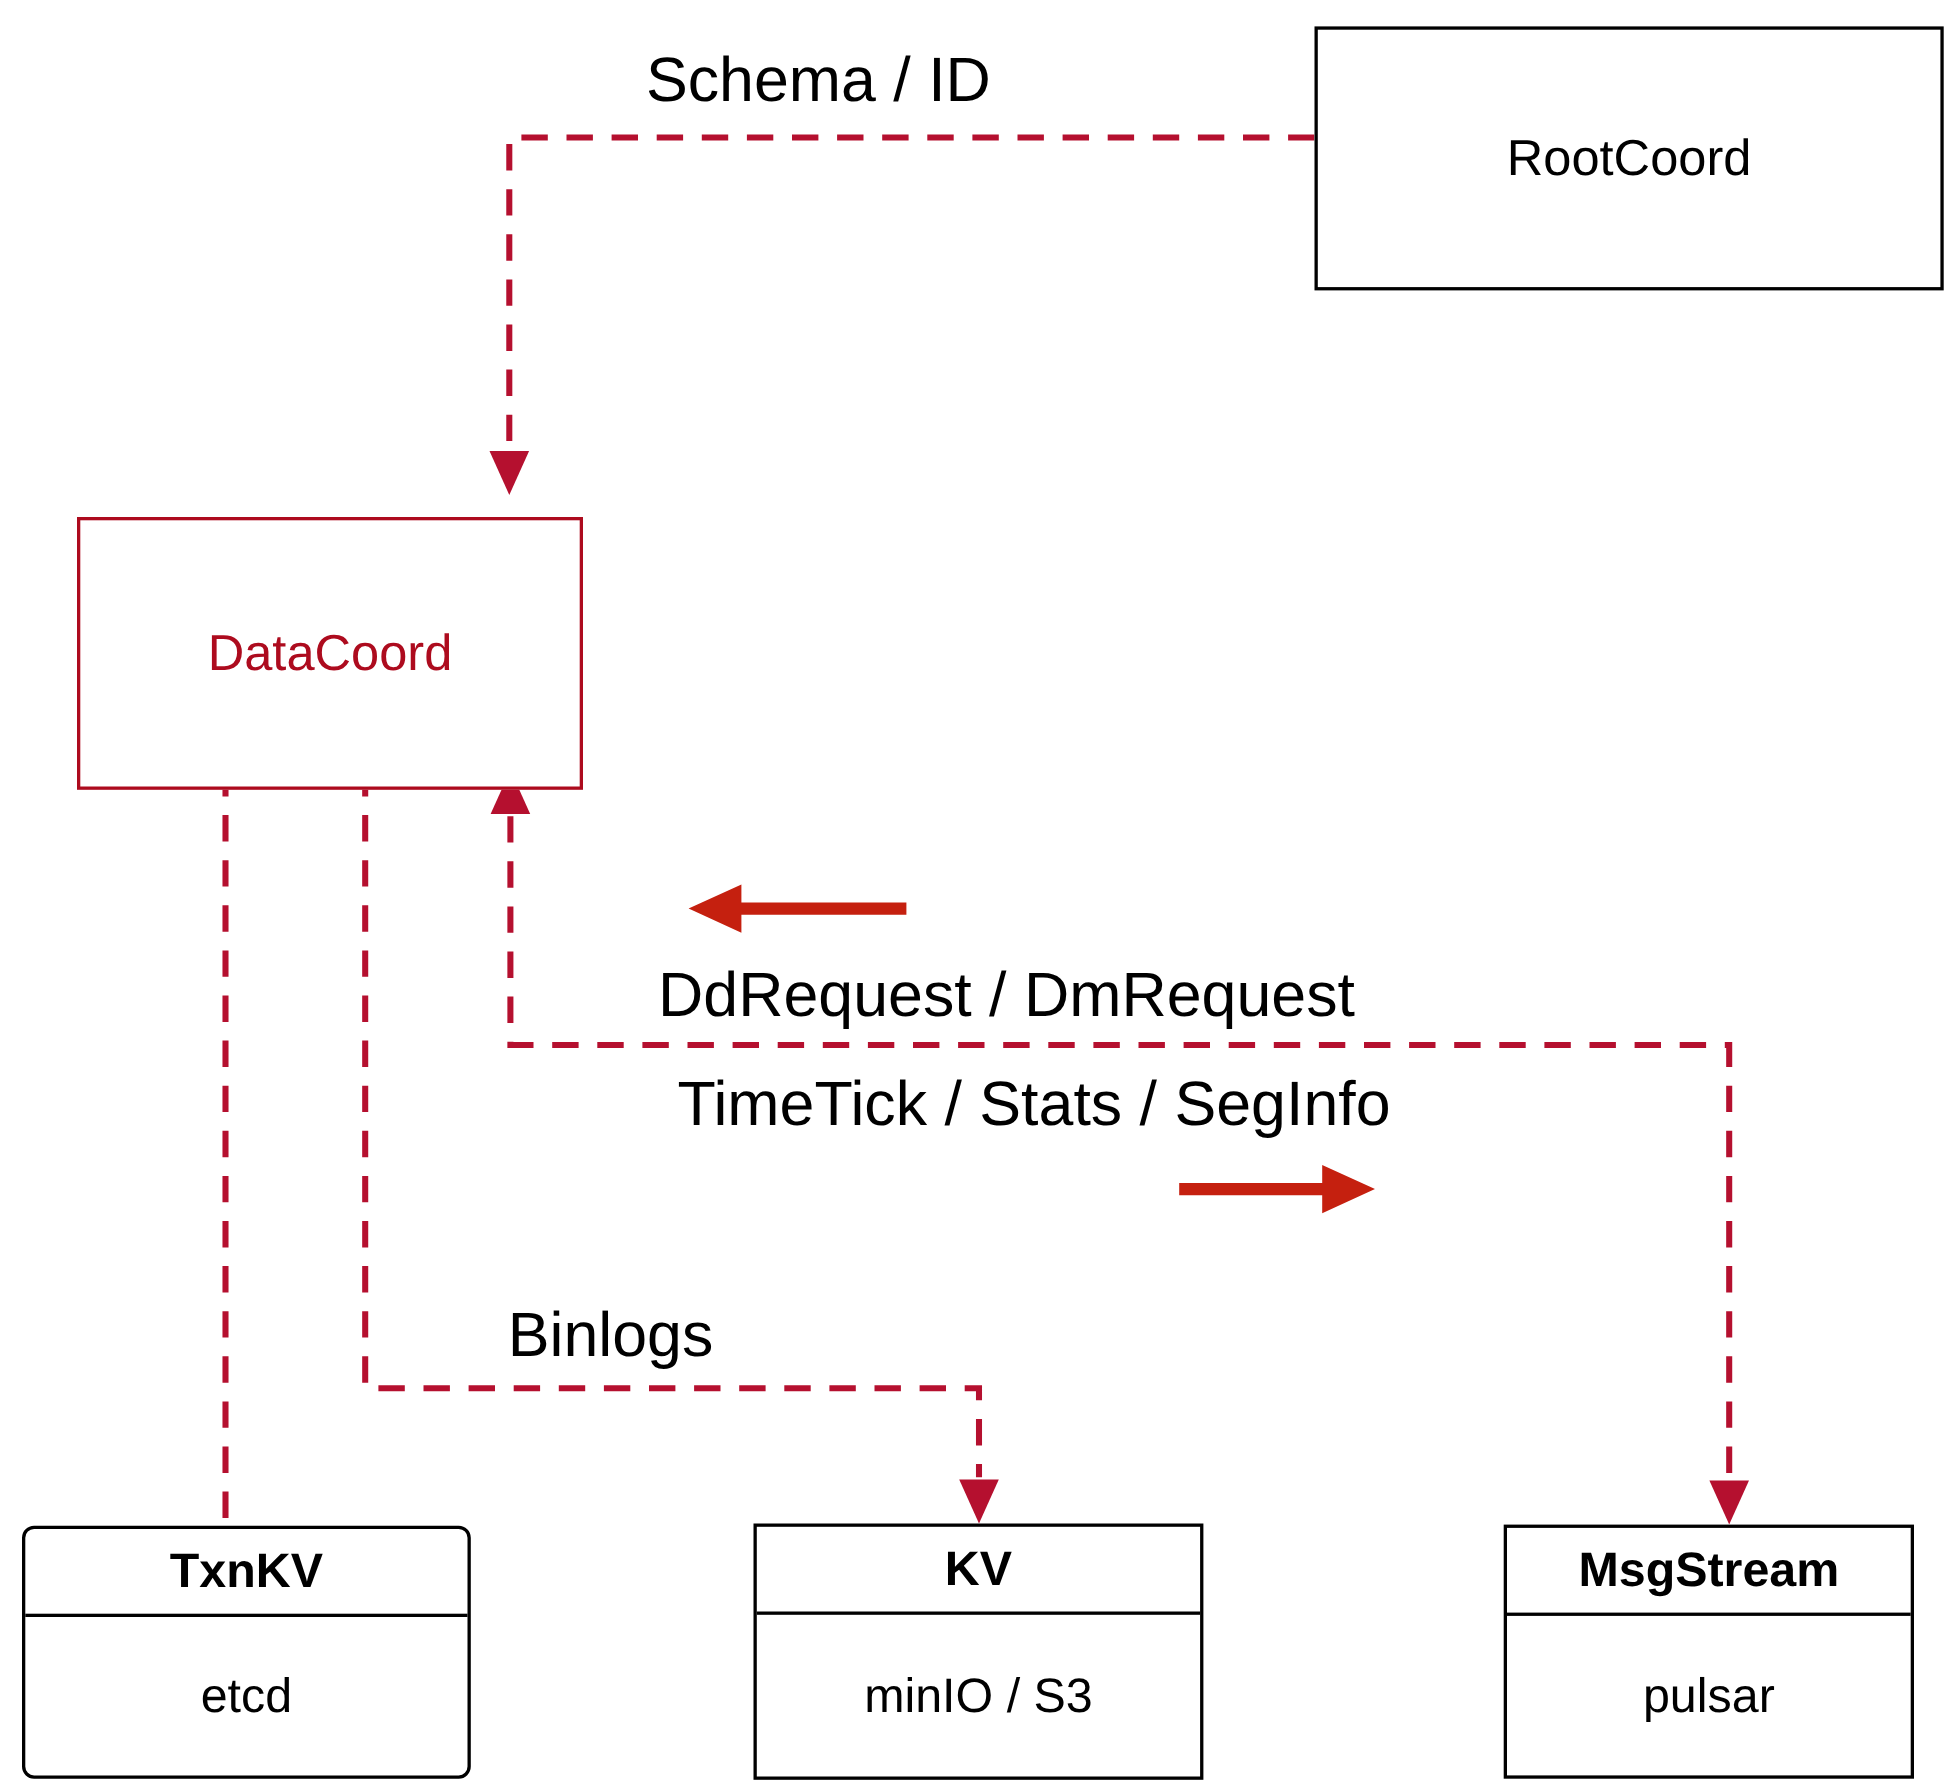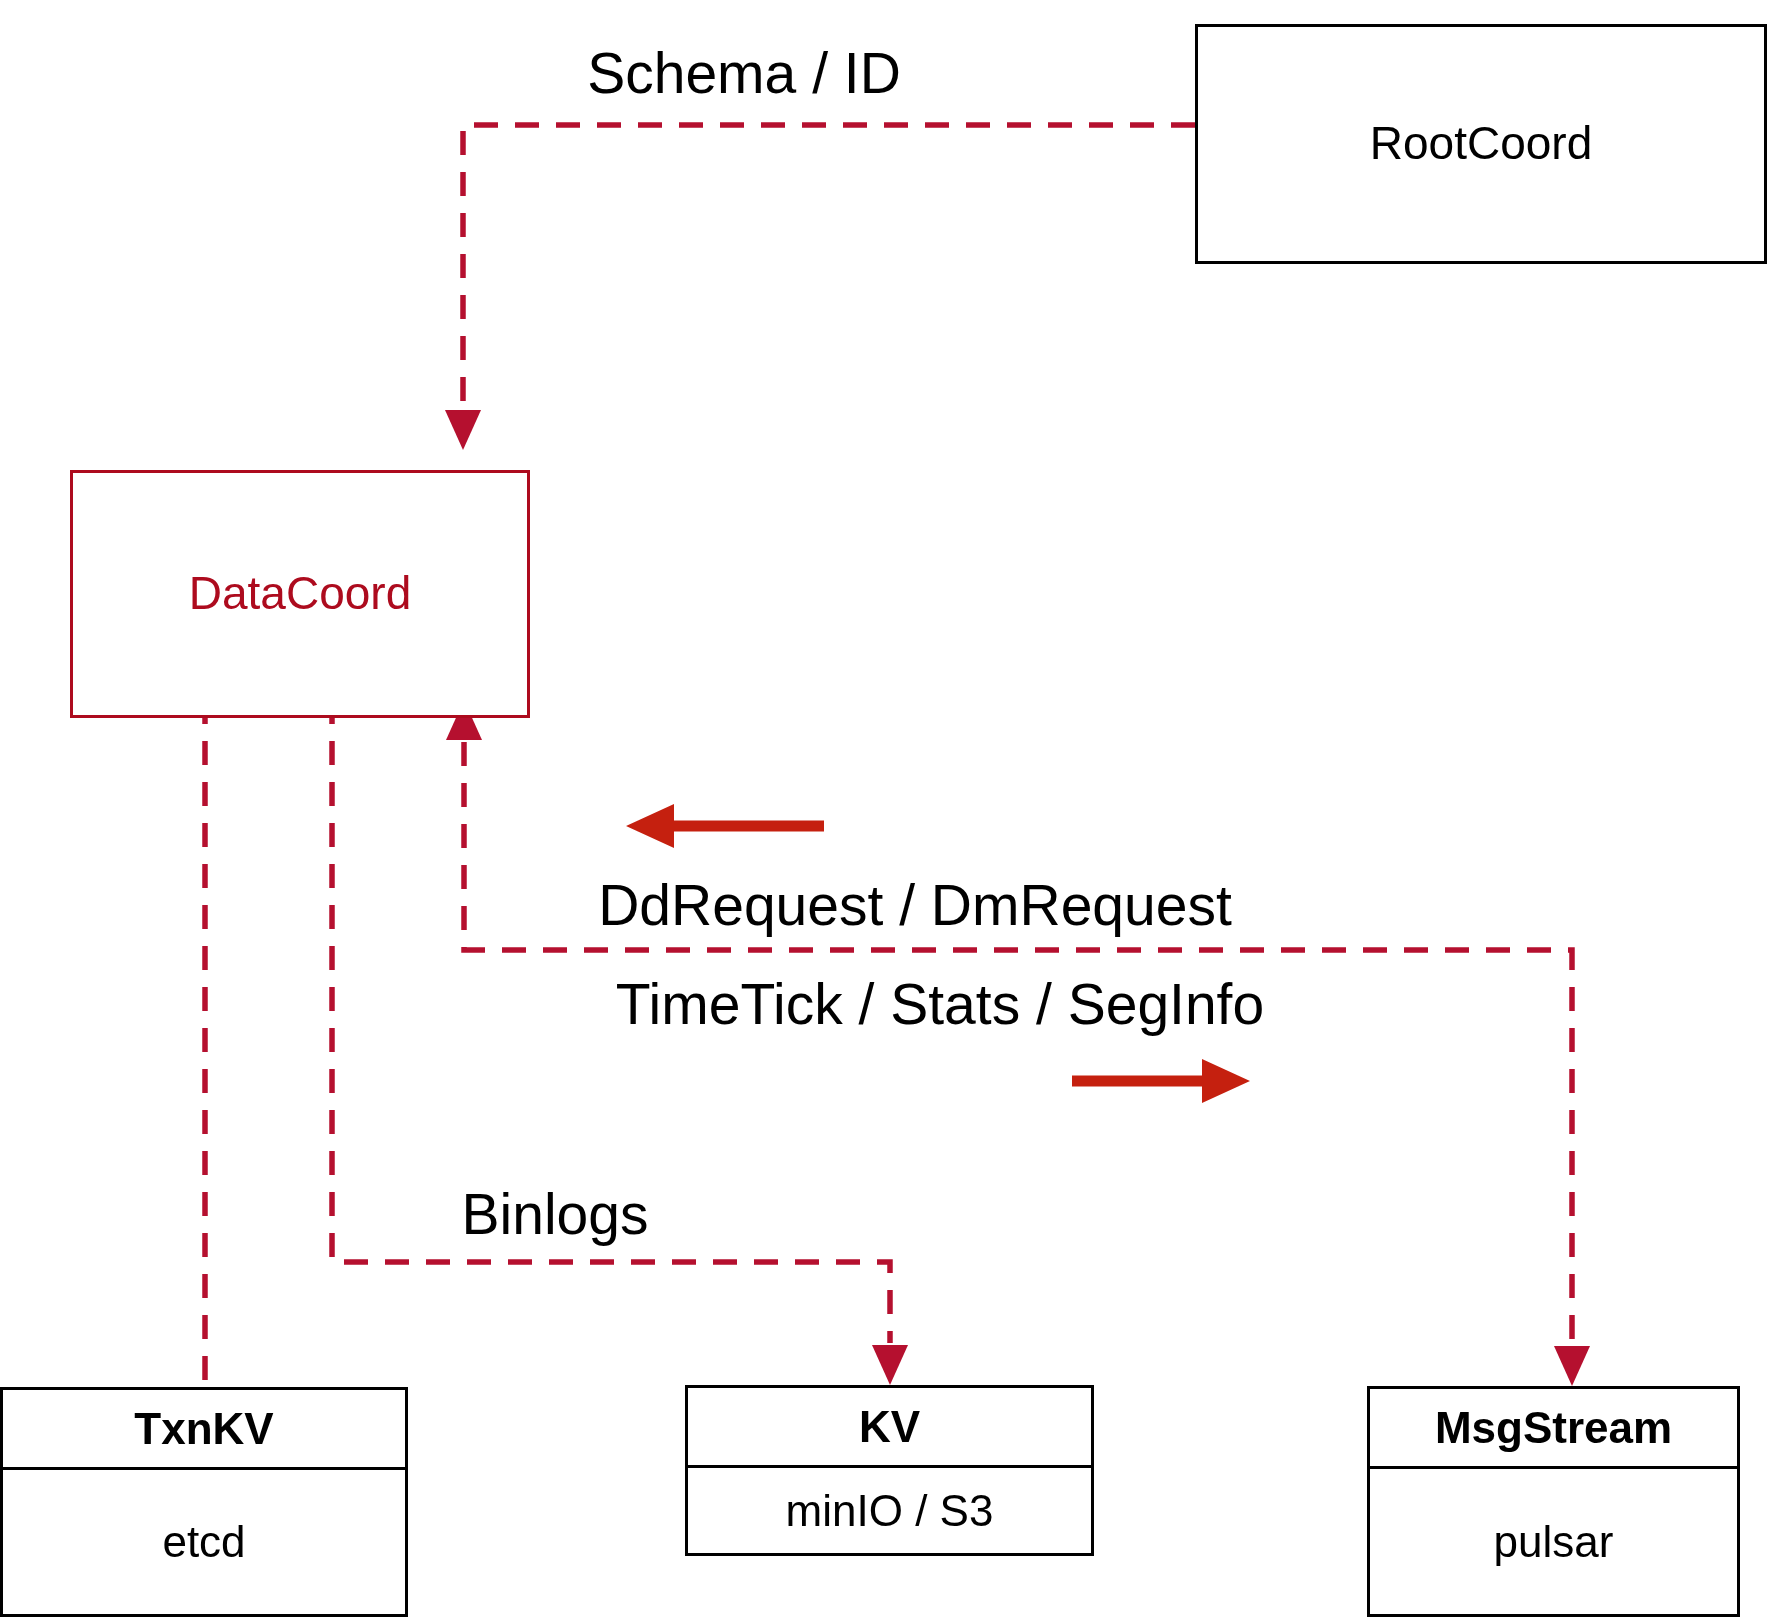--- a/index.html
+++ b/index.html
@@ -113,28 +113,28 @@
   </svg>
 
   <div class="node" style="left:1195px; top:4px; width:572px; height:240px;">
     <span>RootCoord</span>
   </div>
 
   <div class="node accent" style="left:70px; top:450px; width:460px; height:248px;">
     <span>DataCoord</span>
   </div>
 
-  <div class="store" style="left:0; top:1387px; width:408px; height:230px;">
+  <div class="store" style="left:20px; top:1387px; width:408px; height:230px;border-radius:11px;">
     <div class="store-header">TxnKV</div>
     <div class="store-body">
       <div>etcd</div>
     </div>
   </div>
 
-  <div class="store" style="left:685px; top:1385px; width:409px; height:171px;">
+  <div class="store" style="left:685px; top:1385px; width:409px; height:233px;">
     <div class="store-header">KV</div>
     <div class="store-body">
       <div>minIO / S3</div>
     </div>
   </div>
 
   <div class="store" style="left:1367px; top:1386px; width:373px; height:231px;">
     <div class="store-header">MsgStream</div>
     <div class="store-body">
       <div>pulsar</div>

